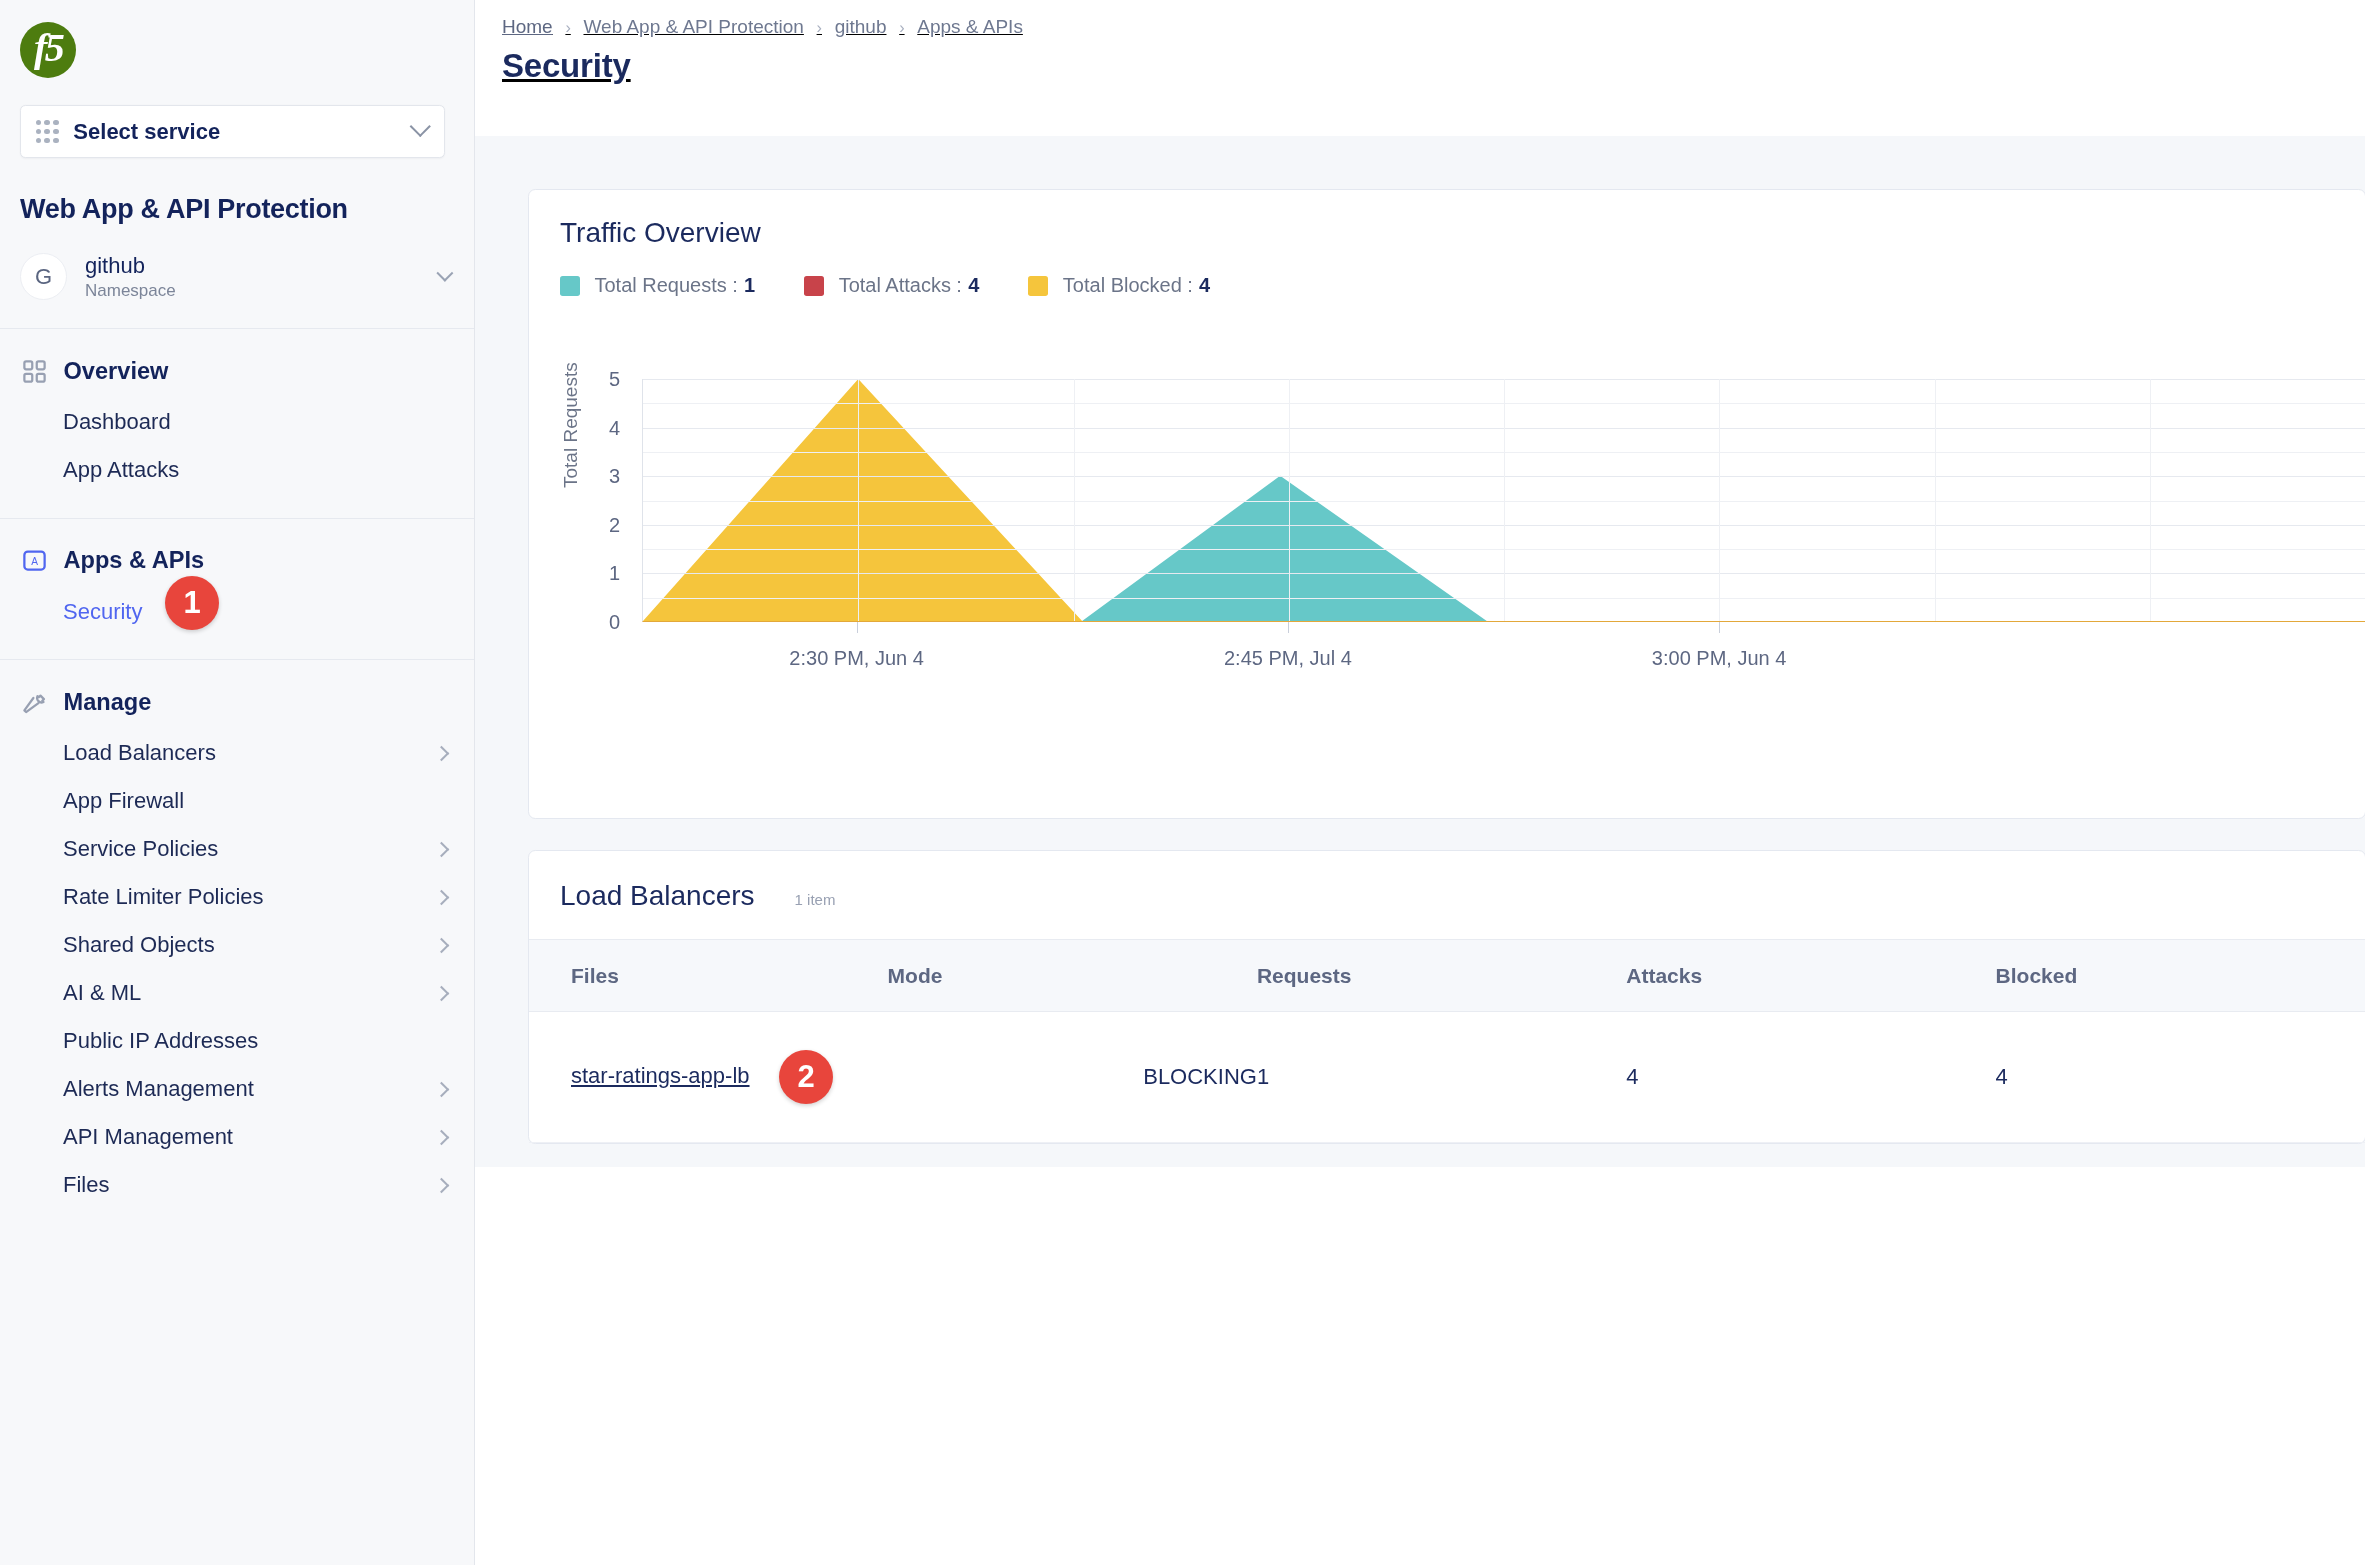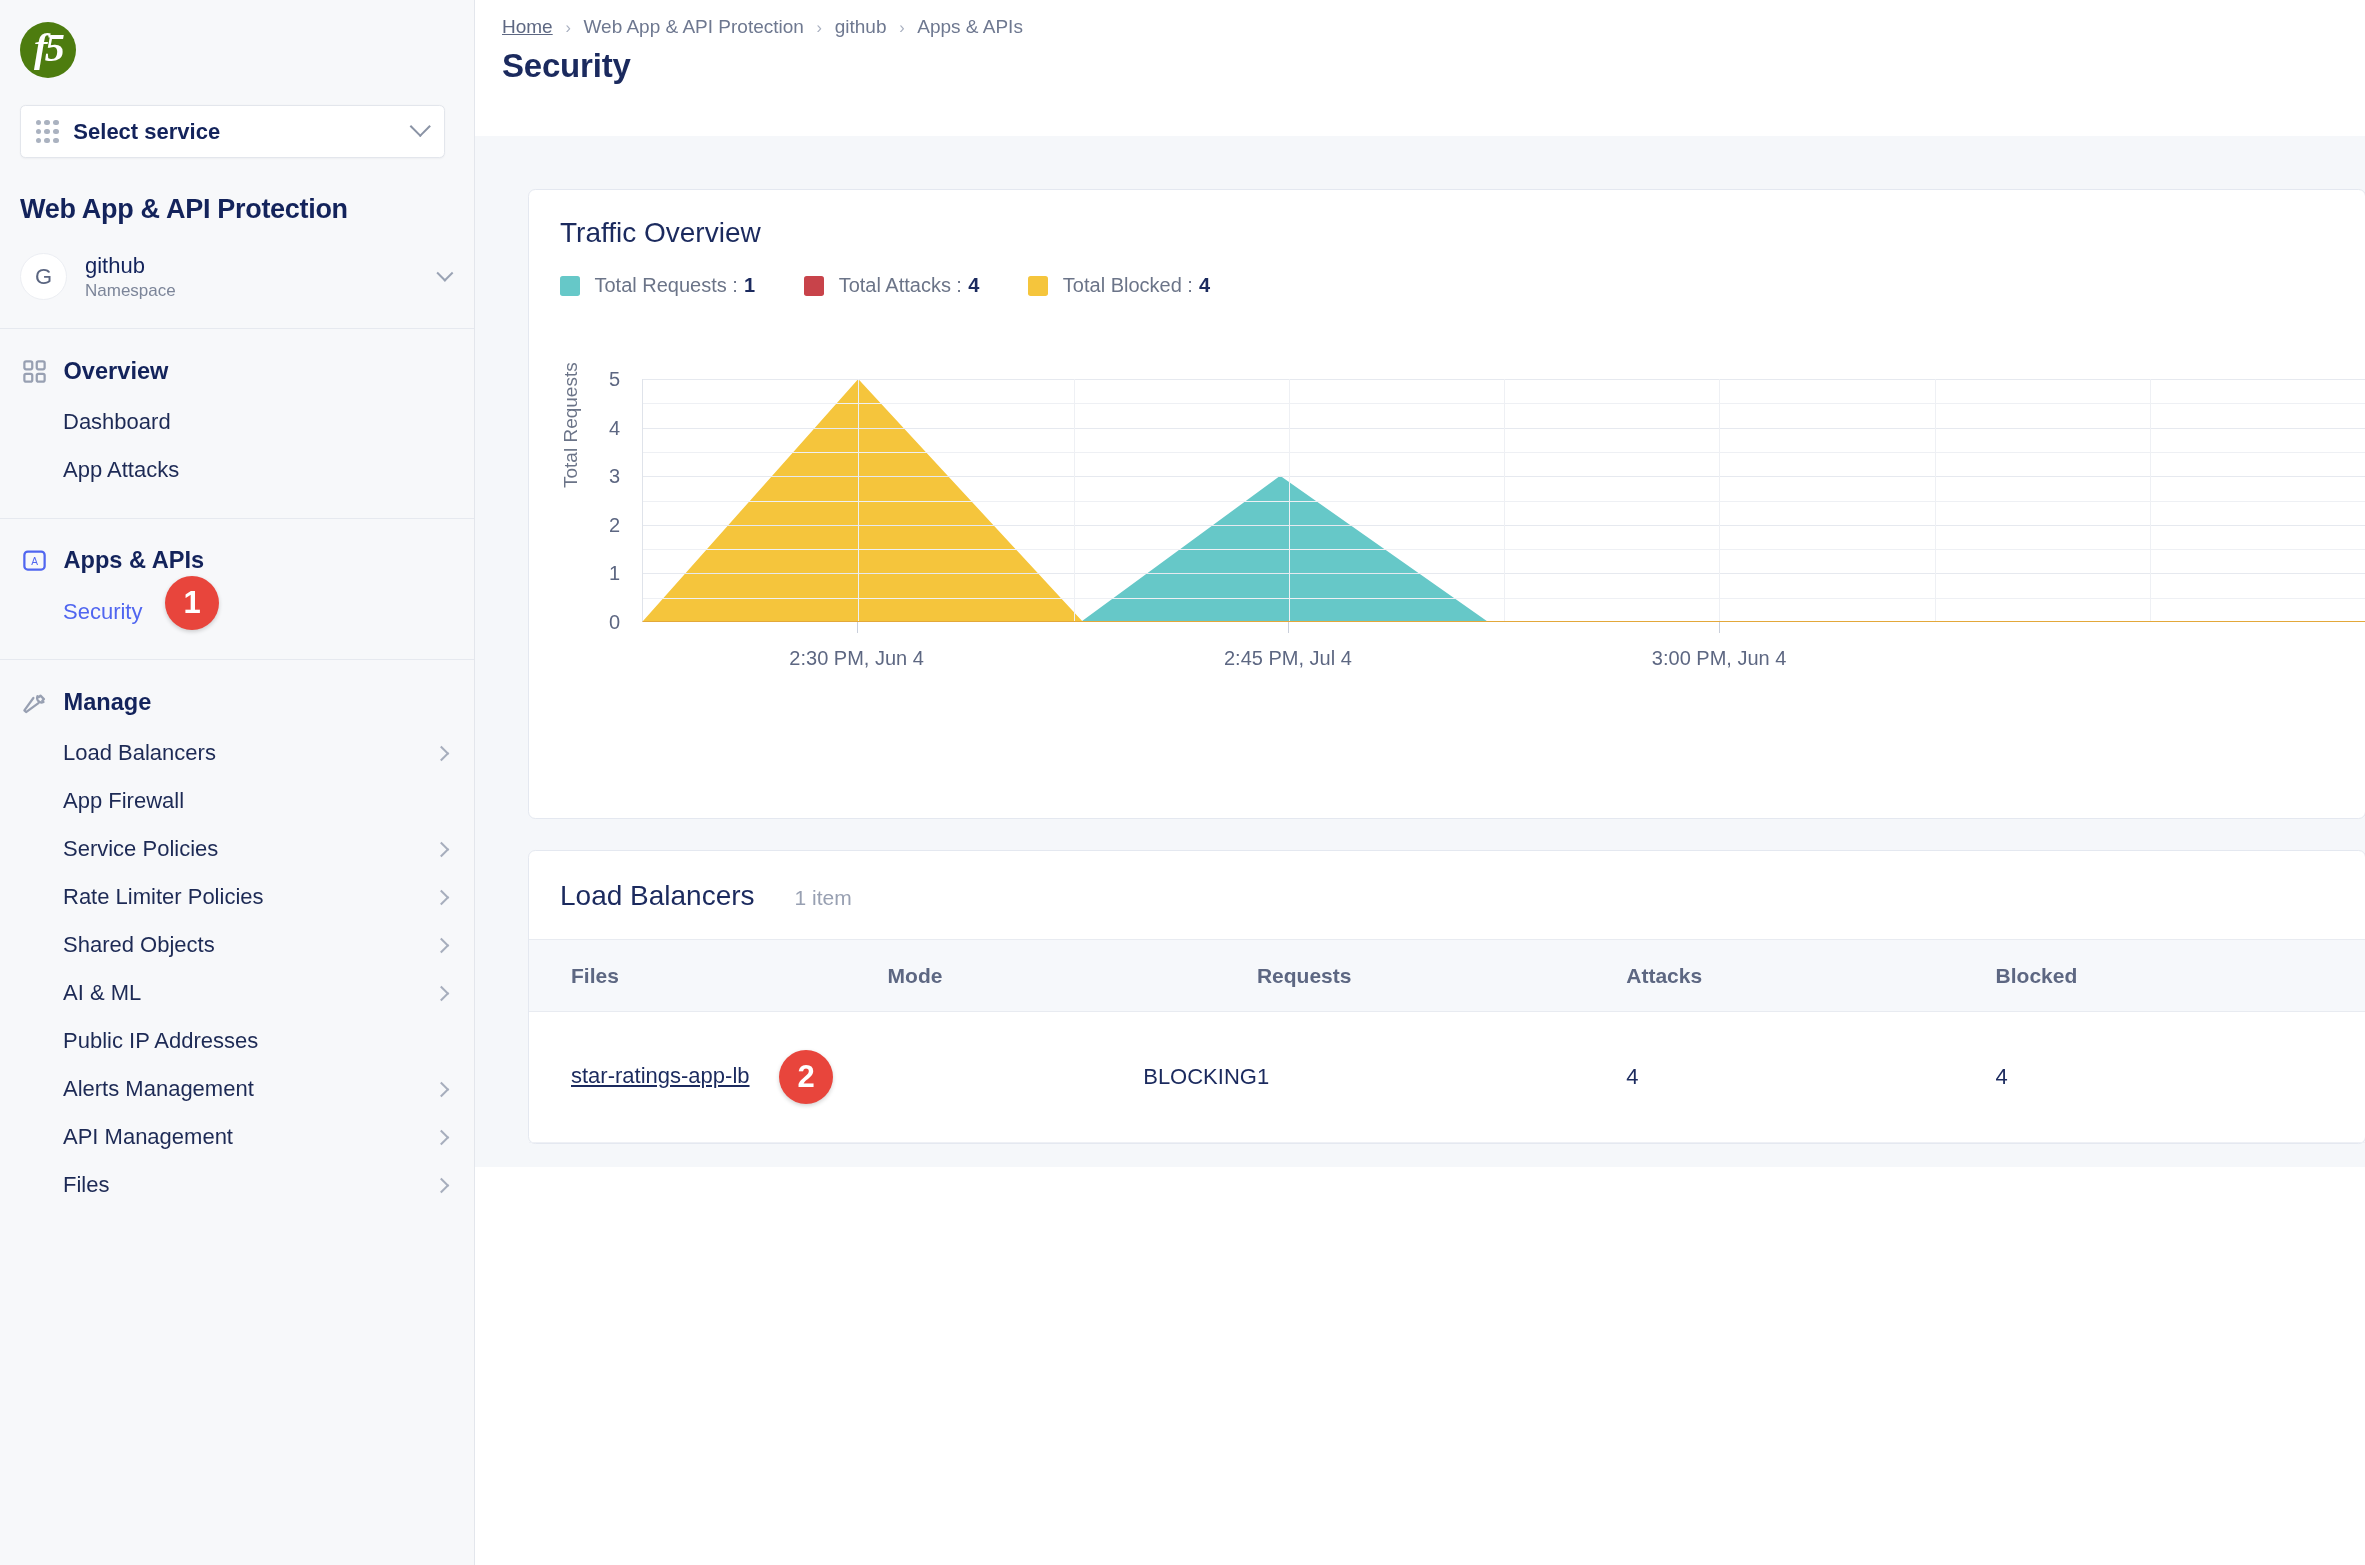--- a/index.html
+++ b/index.html
@@ -98,21 +98,21 @@
   .badge-num {
     width: 54px; height: 54px; border-radius: 50%;
     background: #e8453c; color: #fff;
     font-size: 31px; font-weight: bold;
     display: flex; align-items: center; justify-content: center;
     box-shadow: 0 1.8px 4.5px rgba(0,0,0,0.18);
     position: absolute;
   }
 
   
-  .main { flex: 1; height: 1167px; background: #ffffff; position: relative; overflow: hidden; }
+  .main { flex: 1; height: 1167px; background: #ffffff; position: relative; overflow: hidden; text-decoration: underline; }
   .crumbs { padding: 16.3px 0 0 27px; display: flex; align-items: center; gap: 12.7px; font-size: 19px; color: #6e7890; }
   .crumbs .home { color: #5d6782; text-decoration: underline; }
   .crumbs .sep { color: #a9b0c0; font-size: 16.3px; }
   .page-title { font-size: 33px; color: #1b2a5e; padding: 9px 0 0 27px; letter-spacing: -0.2px; }
 
   .content { position: absolute; top: 136px; left: 0; right: 0; bottom: 0; background: #f5f7fa; padding: 0 0 0 0; }
 
   .card {
     background: #ffffff;
     border: 0.9px solid #e4e8f0;
@@ -151,21 +151,21 @@
   .xtick {
     position: absolute; top: 268px; font-size: 20px; color: #5d6782;
     transform: translateX(-50%); white-space: nowrap;
   }
   .xtickmark { position: absolute; top: 243px; height: 11px; width: 0.9px; background: #c9cfdb; }
 
   
   .card-lb { margin-top: 31px; position: relative; }
   .lb-head { display: flex; align-items: baseline; padding: 29px 0 27px 31px; }
   .lb-title { font-size: 28px; color: #1b2a5e; }
-  .lb-count { font-size: 21px; color: #98a0b2; margin-left: 40px; }
+  .lb-count { font-size: 15px; color: #98a0b2; margin-left: 40px; }
   table.lb { width: 100%; border-collapse: collapse; table-layout: fixed; }
   table.lb thead th {
     background: #f6f8fb;
     border-top: 0.9px solid #e8ebf1;
     border-bottom: 0.9px solid #e8ebf1;
     text-align: left;
     font-size: 21px; color: #5d6782; font-weight: bold;
     padding: 23.6px 0 23.6px 0;
   }
   table.lb tbody td {

